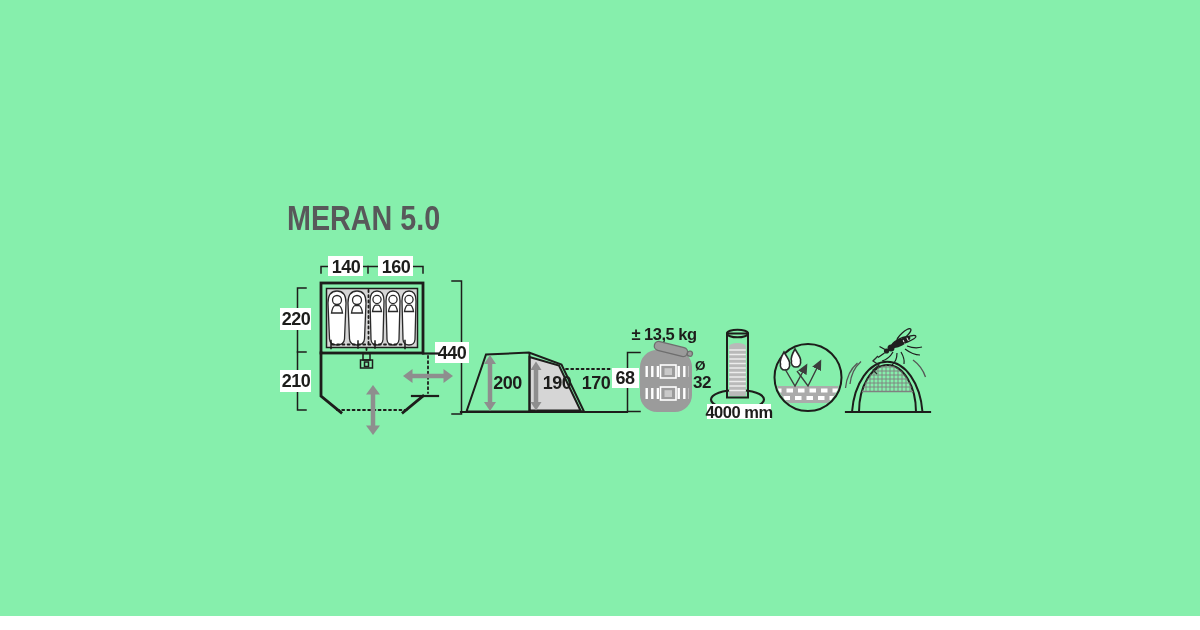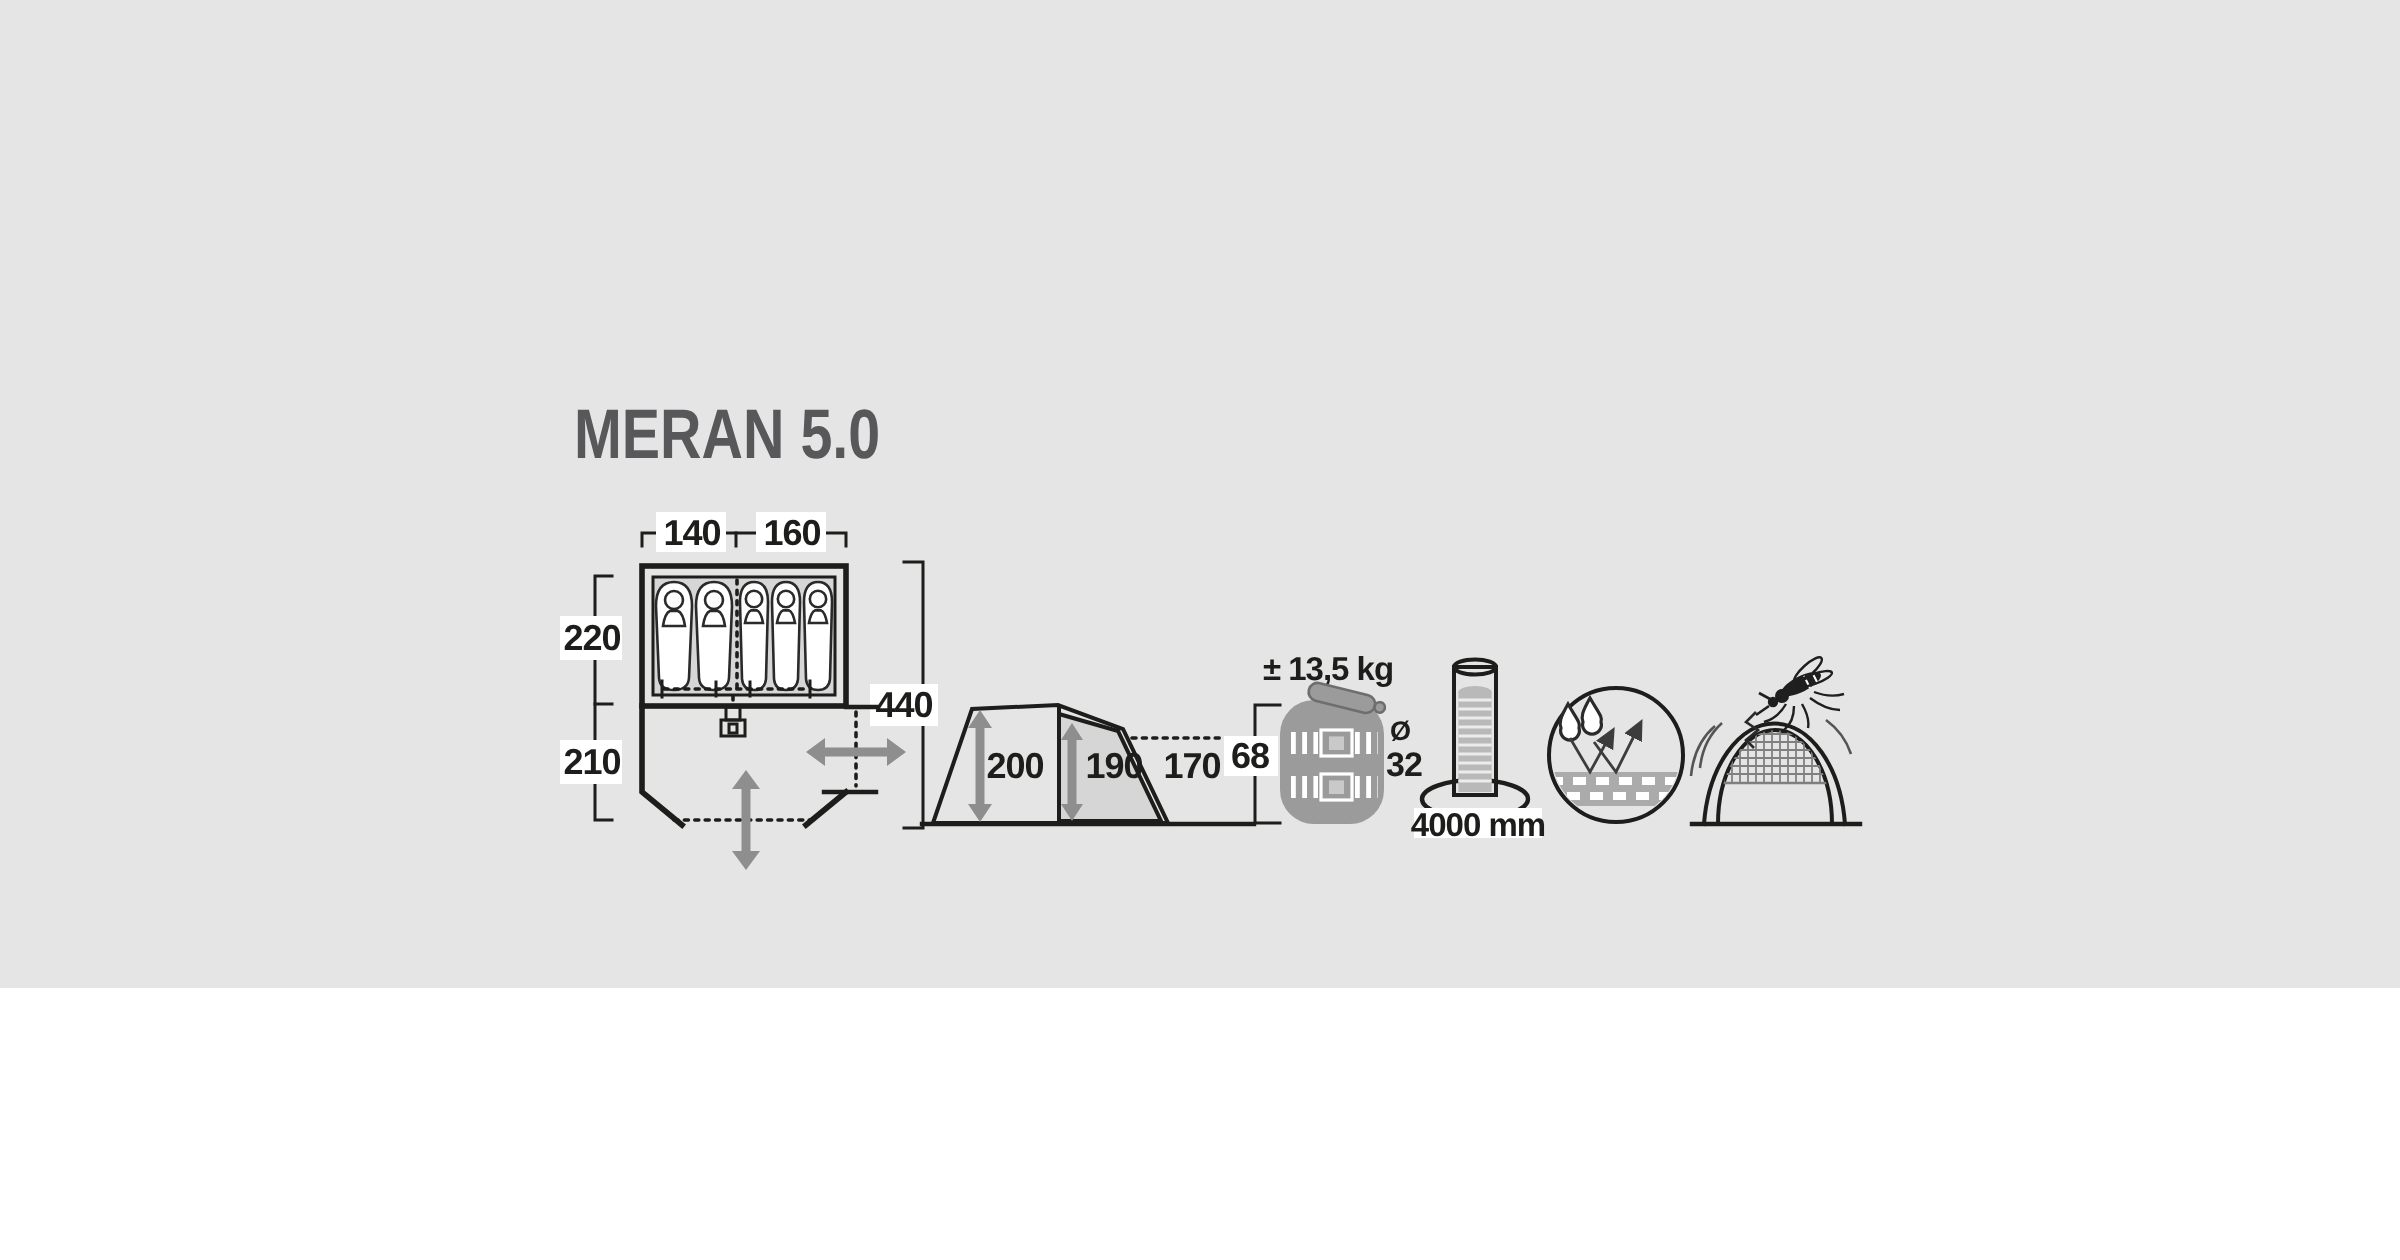--- a/index.html
+++ b/index.html
@@ -1,16 +1,16 @@
 <!DOCTYPE html>
 <html><head>
 <meta charset="utf-8">
 <style>
   html,body{margin:0;padding:0;background:#fff;}
-  .canvas{position:relative;width:1200px;height:494px;background:#e5e5e5;overflow:hidden;
+  .canvas{position:relative;width:1200px;height:616px;background:#86efac;overflow:hidden;
           font-family:"Liberation Sans",sans-serif;}
   .title{position:absolute;left:287px;top:198px;font-size:35px;font-weight:bold;color:#58585a;
          letter-spacing:0;transform:scaleX(.82);transform-origin:left top;white-space:nowrap;}
   svg{position:absolute;left:0;top:0;}
   .ln{stroke:#1d1d1b;fill:none;stroke-width:2;stroke-linecap:square;}
   .thk{stroke-width:2.8;}
   .med{stroke-width:2.2;}
   .thin{stroke-width:1.5;}
   .dot{stroke:#1d1d1b;fill:none;stroke-width:1.8;stroke-dasharray:2 3.2;stroke-linecap:round;}
   .lbl{font-family:"Liberation Sans",sans-serif;font-weight:bold;fill:#1d1d1b;font-size:18px;

